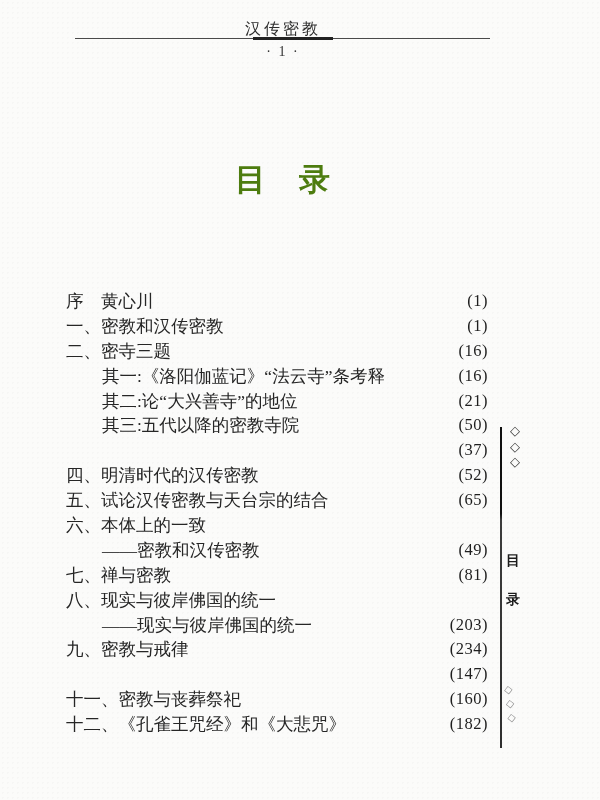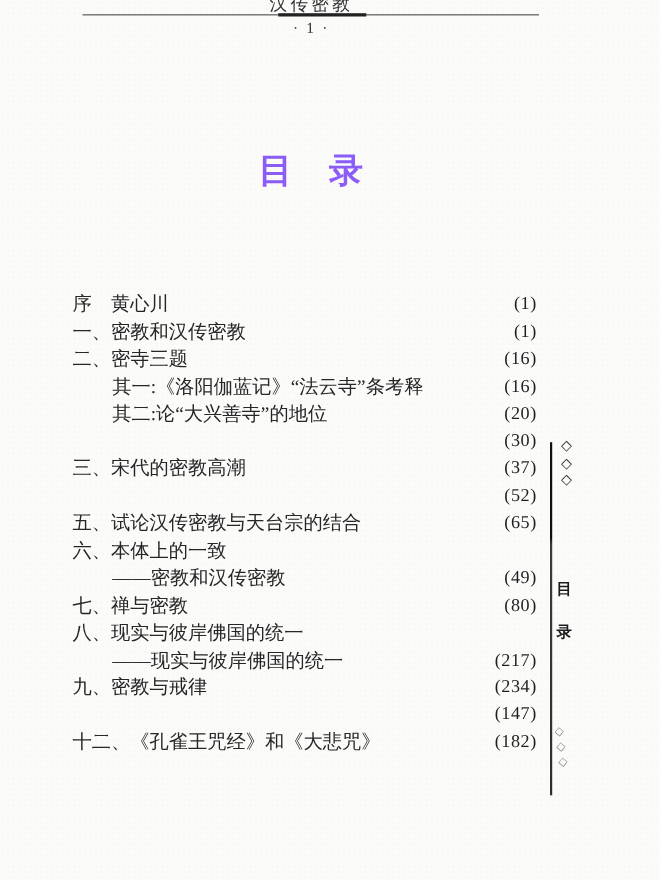--- a/index.html
+++ b/index.html
@@ -4,21 +4,21 @@
 <style>
   html,body{margin:0;padding:0;}
   body{
     width:600px;height:800px;position:relative;overflow:hidden;
     background:#fbfbfa;
     background-image:radial-gradient(rgba(0,0,0,0.018) 1px, transparent 1px);
     background-size:5px 5px;
     font-family:"Liberation Serif","DejaVu Serif",serif;
     color:#262626;
   }
-  .page{position:absolute;inset:0;}
+  .page{position:absolute;inset:0;margin-top:25px;}
   
   .running-title{
     position:absolute;top:-6px;left:0;width:566px;text-align:center;
     font-size:16px;letter-spacing:3px;color:#2e2e2e;
   }
   .header-rule{
     position:absolute;top:13px;left:75px;width:415px;height:1px;
     background:#4a4a4a;
   }
   .header-rule-accent{
@@ -26,21 +26,21 @@
     background:#222;
   }
   .page-number{
     position:absolute;top:19px;left:0;width:566px;text-align:center;
     font-size:14px;letter-spacing:2px;color:#333;
   }
   
   .toc-heading{
     position:absolute;top:138px;left:0;width:566px;margin:0;
     text-align:center;font-size:31px;line-height:34px;font-weight:900;
-    color:#8b5cf6;letter-spacing:1px;
+    color:#4d7c0f;letter-spacing:1px;
   }
   
   .toc-list{
     position:absolute;top:264px;left:66px;width:422px;
   }
   .toc-row{
     display:flex;align-items:flex-start;height:24.9px;
     font-size:17.5px;line-height:24.9px;white-space:nowrap;
   }
   .toc-row .t{flex:0 0 auto;}
@@ -100,32 +100,33 @@
         <span class="p">(16)</span>
       </div>
       <div class="toc-row indent1">
         <span class="t">其一:《洛阳伽蓝记》“法云寺”条考释</span>
         <span class="gap"></span>
         <span class="p">(16)</span>
       </div>
       <div class="toc-row indent1">
         <span class="t">其二:论“大兴善寺”的地位</span>
         <span class="gap"></span>
-        <span class="p">(20)</span>
+        <span class="p">(21)</span>
       </div>
       <div class="toc-row indent1">
+        <span class="t">其三:五代以降的密教寺院</span>
         <span class="gap"></span>
-        <span class="p">(30)</span>
+        <span class="p">(50)</span>
       </div>
       <div class="toc-row">
-        <span class="t">三、宋代的密教高潮</span>
         <span class="gap"></span>
         <span class="p">(37)</span>
       </div>
       <div class="toc-row">
+        <span class="t">四、明清时代的汉传密教</span>
         <span class="gap"></span>
         <span class="p">(52)</span>
       </div>
       <div class="toc-row">
         <span class="t">五、试论汉传密教与天台宗的结合</span>
         <span class="gap"></span>
         <span class="p">(65)</span>
       </div>
       <div class="toc-row">
         <span class="t">六、本体上的一致</span>
@@ -133,40 +134,45 @@
         <span class="p"></span>
       </div>
       <div class="toc-row indent1">
         <span class="t">——密教和汉传密教</span>
         <span class="gap"></span>
         <span class="p">(49)</span>
       </div>
       <div class="toc-row">
         <span class="t">七、禅与密教</span>
         <span class="gap"></span>
-        <span class="p">(80)</span>
+        <span class="p">(81)</span>
       </div>
       <div class="toc-row">
         <span class="t">八、现实与彼岸佛国的统一</span>
         <span class="gap"></span>
         <span class="p"></span>
       </div>
       <div class="toc-row indent1">
         <span class="t">——现实与彼岸佛国的统一</span>
         <span class="gap"></span>
-        <span class="p">(217)</span>
+        <span class="p">(203)</span>
       </div>
       <div class="toc-row">
         <span class="t">九、密教与戒律</span>
         <span class="gap"></span>
         <span class="p">(234)</span>
       </div>
       <div class="toc-row">
         <span class="gap"></span>
         <span class="p">(147)</span>
+      </div>
+      <div class="toc-row">
+        <span class="t">十一、密教与丧葬祭祀</span>
+        <span class="gap"></span>
+        <span class="p">(160)</span>
       </div>
       <div class="toc-row">
         <span class="t">十二、《孔雀王咒经》和《大悲咒》</span>
         <span class="gap"></span>
         <span class="p">(182)</span>
       </div>
     </div>
 
   <div class="side-rule"></div>
 

